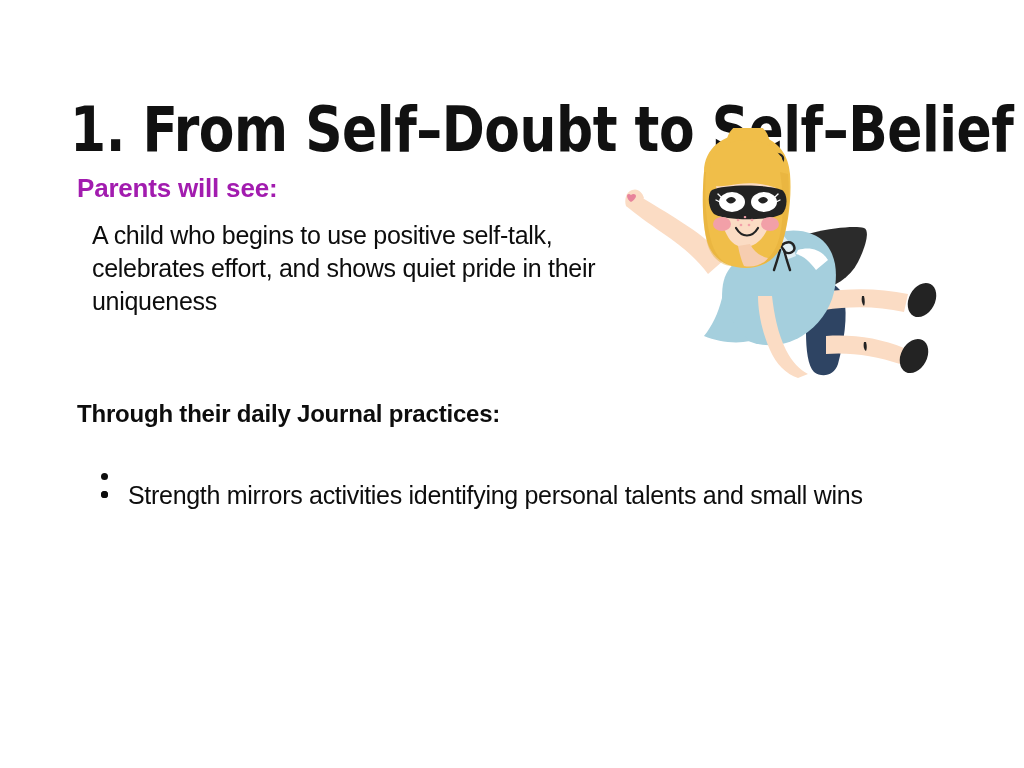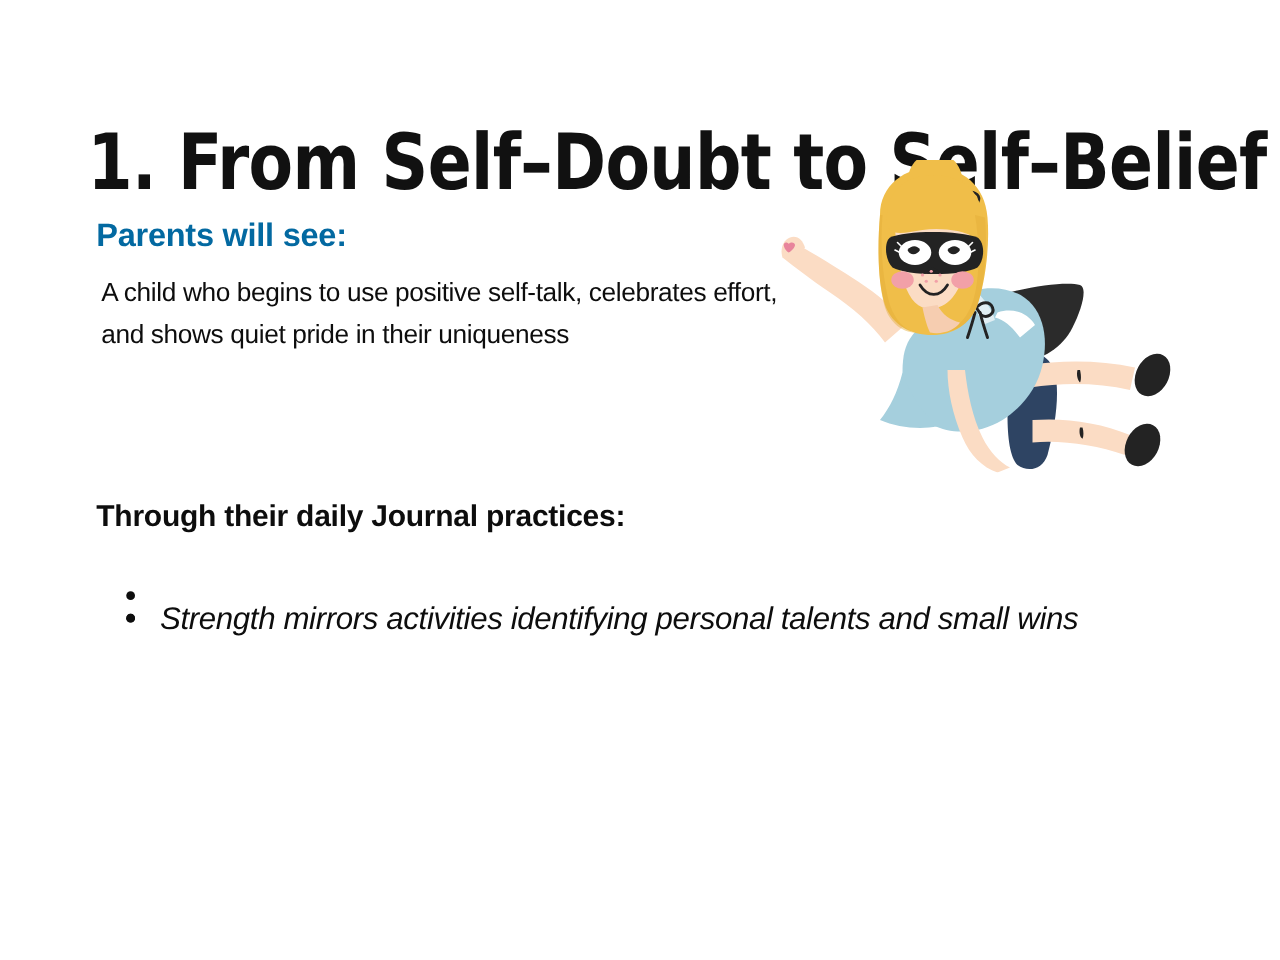--- a/index.html
+++ b/index.html
@@ -47,28 +47,28 @@
     top: 172px;
     width: 560px;
   }
 
   .lead-heading {
     font-size: 26px;
     font-weight: bold;
     line-height: 32px;
     letter-spacing: -0.2px;
     margin: 0 0 14px 0;
-    color: #0369a1;
+    color: #a21caf;
   }
 
   .lead-body {
-    font-size: 21px;
+    font-size: 25px;
     line-height: 33px;
     letter-spacing: -0.3px;
-    margin: 4px;
+    margin: 15px;
     color: #0d0d0d;
     max-width: 545px;
   }
 
   .section-heading {
     position: absolute;
     left: 77px;
     top: 398px;
     font-size: 24px;
     font-weight: bold;
@@ -90,21 +90,21 @@
   }
   .bullet-item {
     position: relative;
     padding-left: 33px;
     margin-bottom: 18px;
     font-size: 25px;
     line-height: 34px;
     letter-spacing: -0.3px;
     color: #0d0d0d;
   }
-  .bullet-item:last-child { margin-bottom: 0; font-style: italic; }
+  .bullet-item:last-child { margin-bottom: 0; }
   .bullet-dot {
     position: absolute;
     left: 6px;
     top: 13px;
     width: 7px;
     height: 7px;
     border-radius: 50%;
     background: #0d0d0d;
   }
 

